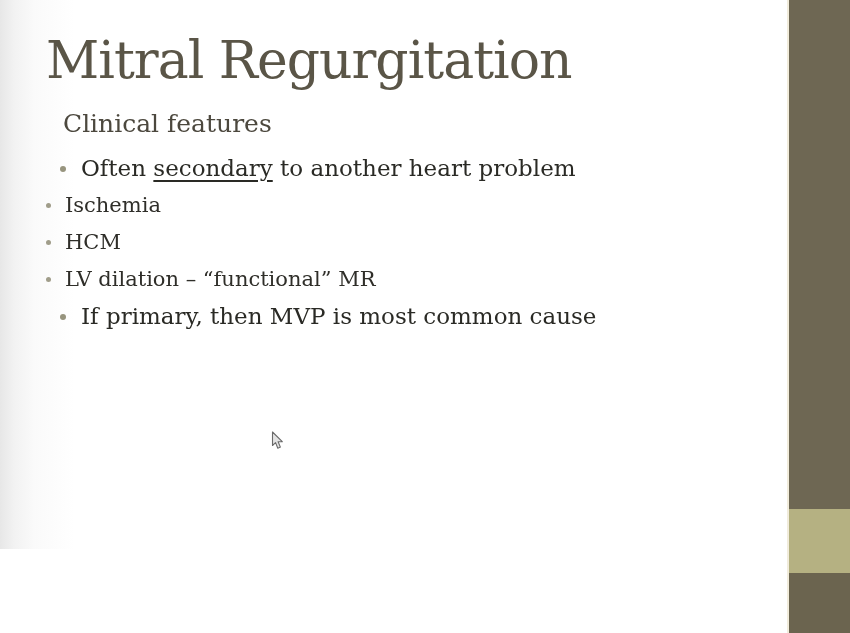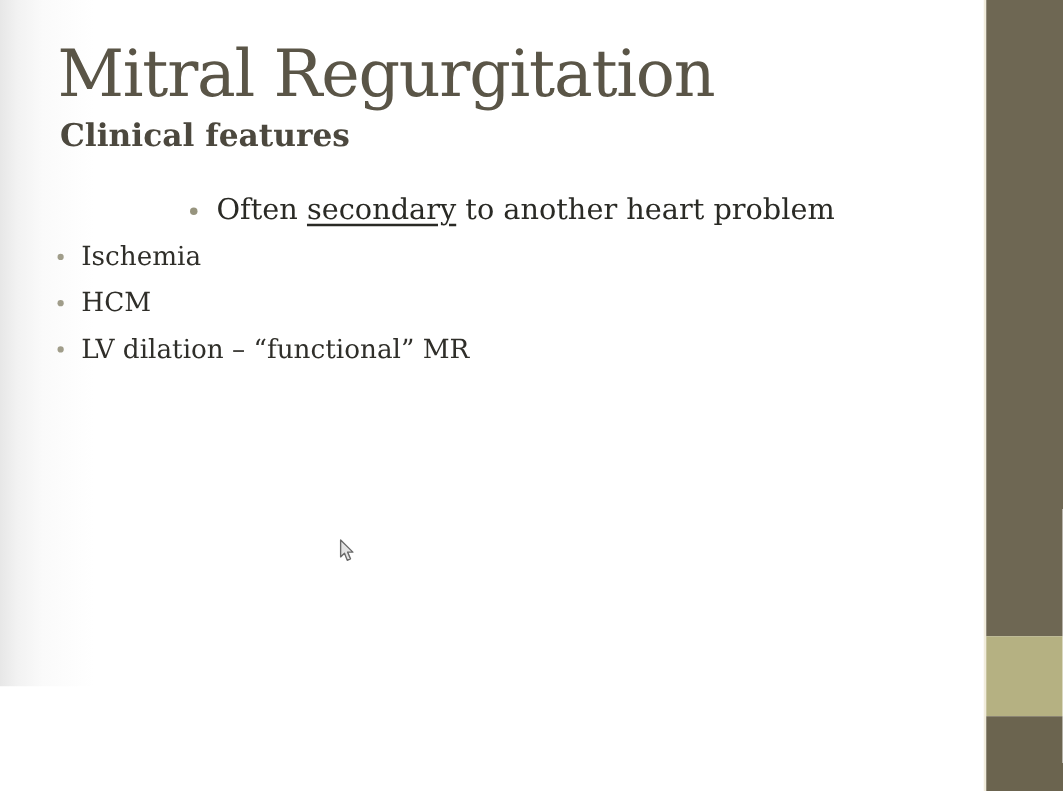--- a/index.html
+++ b/index.html
@@ -13,36 +13,36 @@
     background:
       linear-gradient(90deg,#e7e7e7 0px,#f2f2f2 14px,#fafafa 34px,#ffffff 75px,#ffffff 100%);
   }
   
   .title{
     position:absolute;left:46px;top:33px;margin:0;
     font-size:52px;font-weight:400;letter-spacing:-1px;line-height:1.05;
     color:#5a5547;
   }
   .subtitle{
-    position:absolute;left:48px;top:95px;margin:0;
-    font-size:25px;font-weight:700;line-height:1.1;
+    position:absolute;left:48px;top:95px;margin:15px;
+    font-size:25px;font-weight:400;line-height:1.1;
     color:#4c483e;
   }
   
   .bullets{
     position:absolute;left:0;top:150px;width:760px;
     margin:0;padding:0;list-style:none;
   }
   .bullets li{
     display:flex;align-items:center;height:37px;
   }
   .dot{
     border-radius:50%;background:#97947e;flex:0 0 auto;
   }
-  .l1 {padding-left:60px;justify-content:center;}
+  .l1 {padding-left:60px;}
   .l1 .dot{width:6px;height:6px;margin-right:15px;}
   .l1 .txt{font-size:23px;color:#2a2a25;}
   .l2 {padding-left:46px;}
   .l2 .dot{width:5px;height:5px;margin-right:14px;background:#a09d8a;}
   .l2 .txt{font-size:21px;color:#2f2e29;}
   .txt{line-height:1.2;white-space:nowrap;}
   .underline{
     text-decoration:underline;
     text-decoration-thickness:2px;
     text-underline-offset:4px;
@@ -79,20 +79,24 @@
       <span class="txt">Ischemia</span>
     </li>
     <li class="l2">
       <span class="dot"></span>
       <span class="txt">HCM</span>
     </li>
     <li class="l2">
       <span class="dot"></span>
       <span class="txt">LV dilation – “functional” MR</span>
     </li>
+    <li class="l1">
+      <span class="dot"></span>
+      <span class="txt">If primary, then MVP is most common cause</span>
+    </li>
   </ul>
 
   <div class="band">
     <div class="seg-dark-top"></div>
     <div class="seg-light"></div>
     <div class="seg-dark-bottom"></div>
   </div>
 
   <svg class="cursor" viewBox="0 0 13 19" xmlns="http://www.w3.org/2000/svg">
     <polygon points="1.5,1 1.5,14.5 4.6,11.6 6.8,17.2 9.4,16.1 7.1,10.7 11.3,10.7" fill="#e3e3e3" stroke="#6a6a6a" stroke-width="1.1" stroke-linejoin="round"></polygon>

